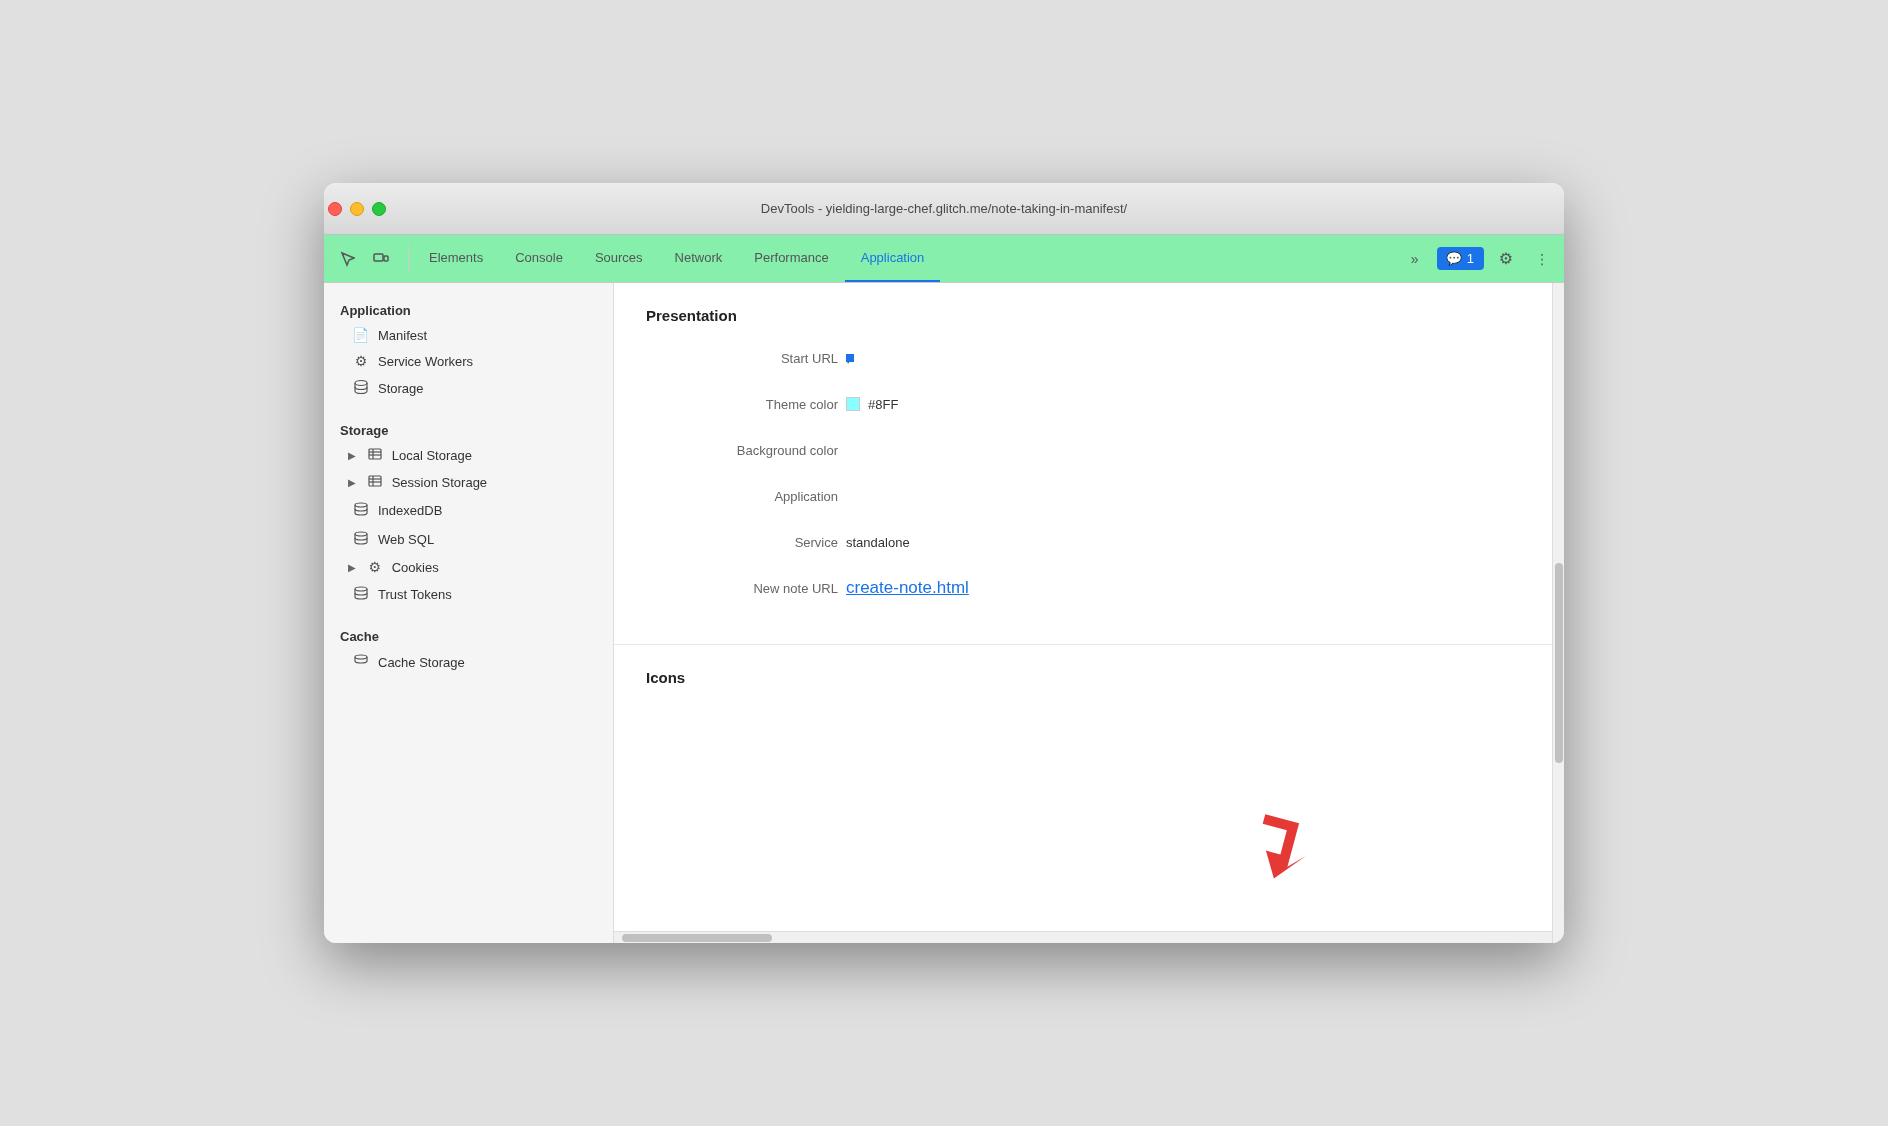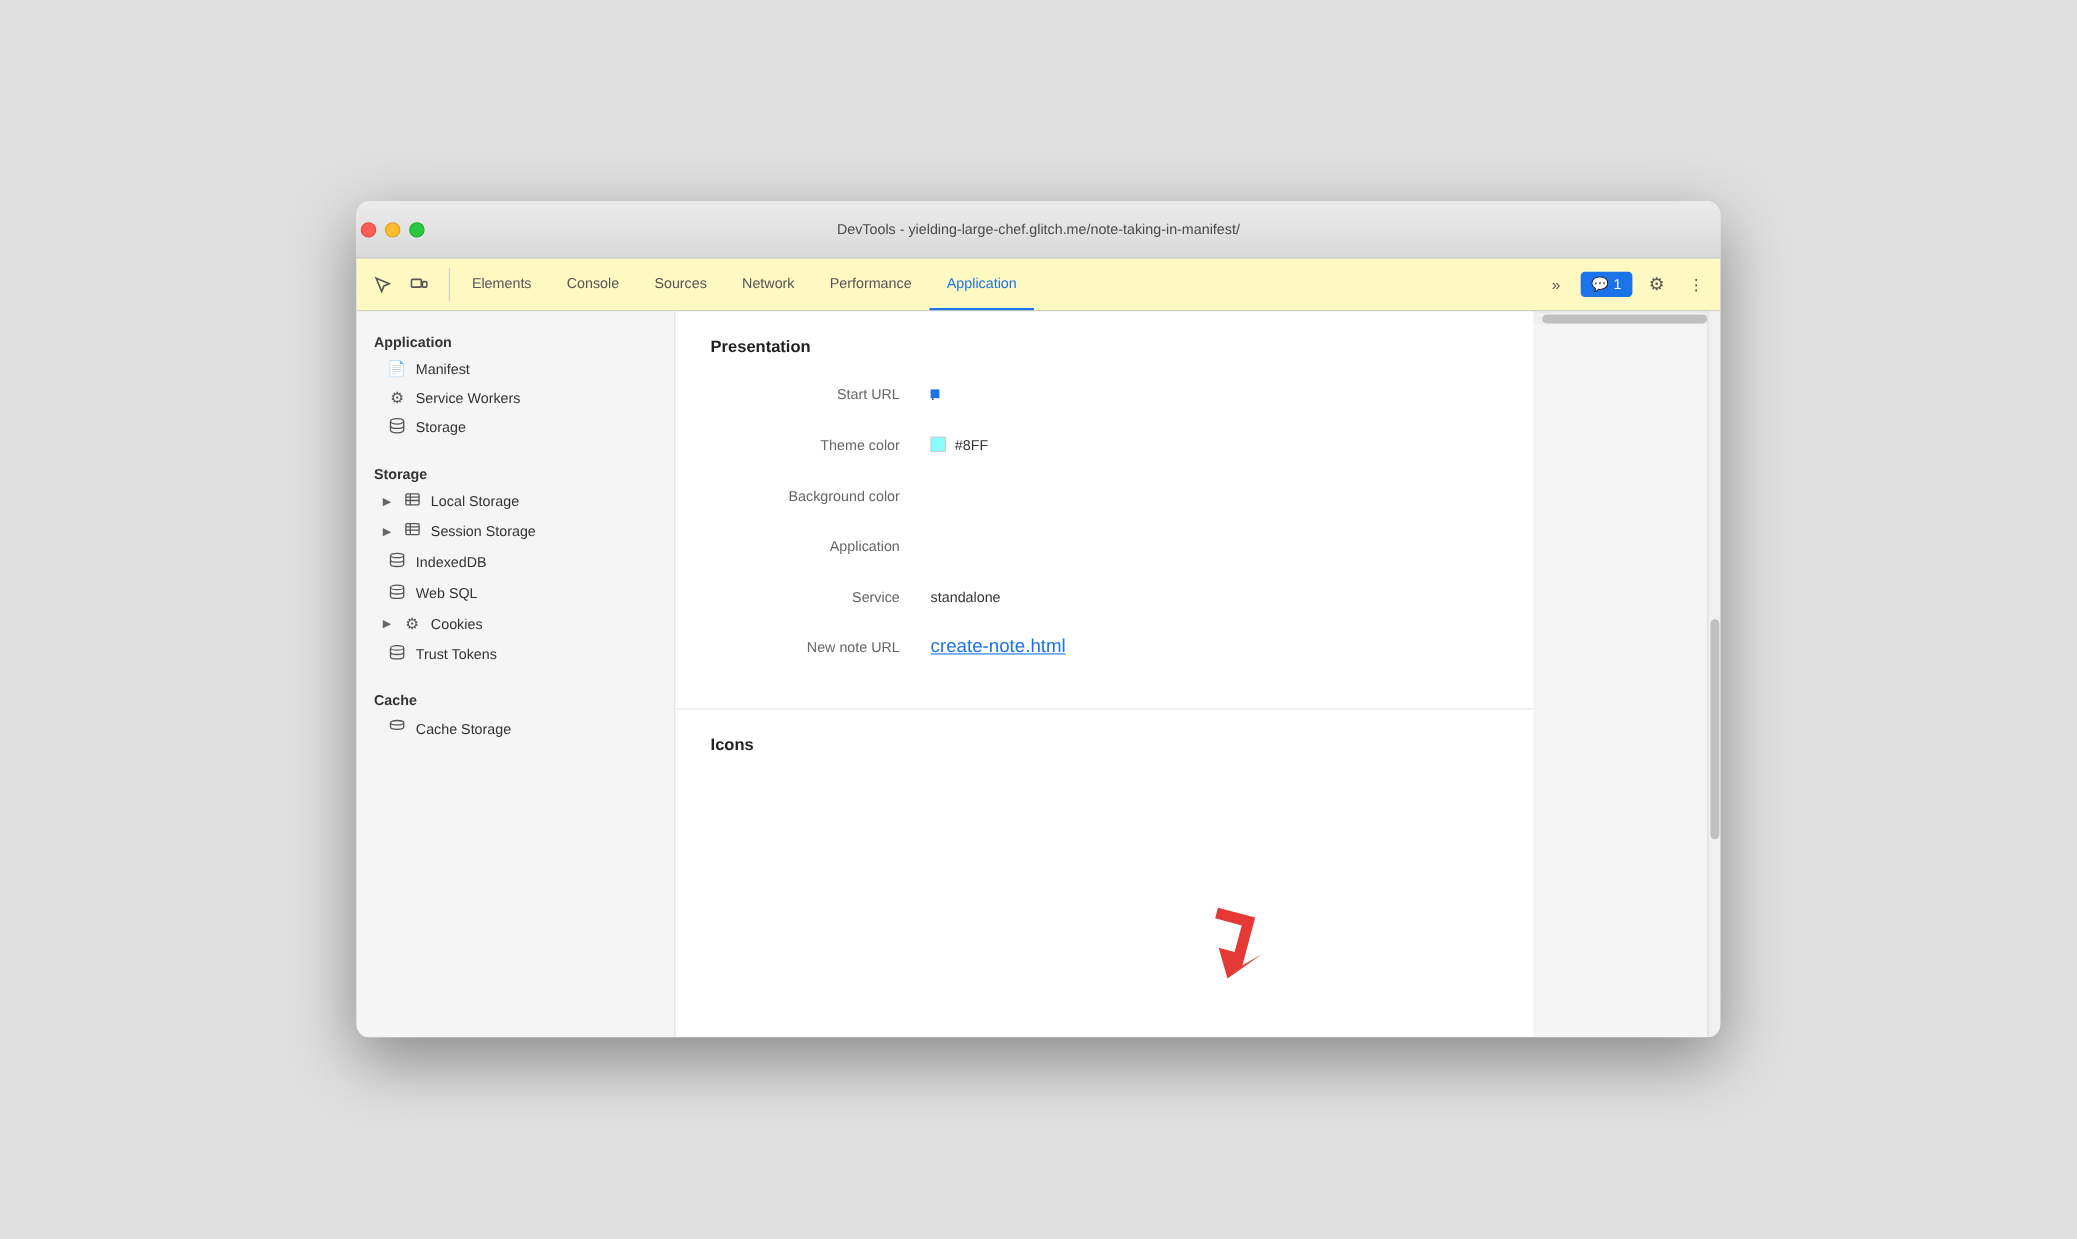--- a/index.html
+++ b/index.html
@@ -49,21 +49,21 @@
     .title-text {
       position: absolute;
       left: 50%;
       transform: translateX(-50%);
       font-size: 13px;
       color: #4a4a4a;
       white-space: nowrap;
     }
     
     .toolbar {
-      background: #fef9c3;
+      background: #86efac;
       border-bottom: 1px solid #c8c8c8;
       height: 48px;
       display: flex;
       align-items: center;
       padding: 0 8px;
       flex-shrink: 0;
     }
     .toolbar-icons {
       display: flex;
       align-items: center;
@@ -214,21 +214,21 @@
       display: flex;
       align-items: center;
       margin-bottom: 18px;
       min-height: 28px;
     }
     .property-label {
       width: 200px;
       text-align: right;
       font-size: 13px;
       color: #666;
-      padding-right: 28px;
+      padding-right: 8px;
       flex-shrink: 0;
     }
     .property-value {
       font-size: 13px;
       color: #333;
       display: flex;
       align-items: center;
       gap: 8px;
     }
     .property-link {
@@ -429,21 +429,21 @@
         <span class="sidebar-item-icon">
           <svg width="16" height="16" viewBox="0 0 16 16" fill="none">
             <ellipse cx="8" cy="4" rx="6" ry="2" stroke="#555" stroke-width="1.2" fill="none"></ellipse>
             <path d="M2 4v4c0 1.1 2.7 2 6 2s6-.9 6-2V4" stroke="#555" stroke-width="1.2" fill="none"></path>
           </svg>
         </span>
         <span>Cache Storage</span>
       </div>
     </div>
 
-    <div style="flex:1; display:flex; flex-direction:row; overflow:hidden; position:relative;">
+    <div style="flex:1; display:flex; flex-direction:column; overflow:hidden; position:relative;">
       <div class="panel">
 
         <div class="panel-section">
           <div class="section-title">Presentation</div>
 
           <div class="property-row">
             <div class="property-label">Start URL</div>
             <div class="property-value">
               <span style="display:inline-block;width:8px;height:8px;background:#1a73e8;border-radius:50;">·</span>
             </div>

